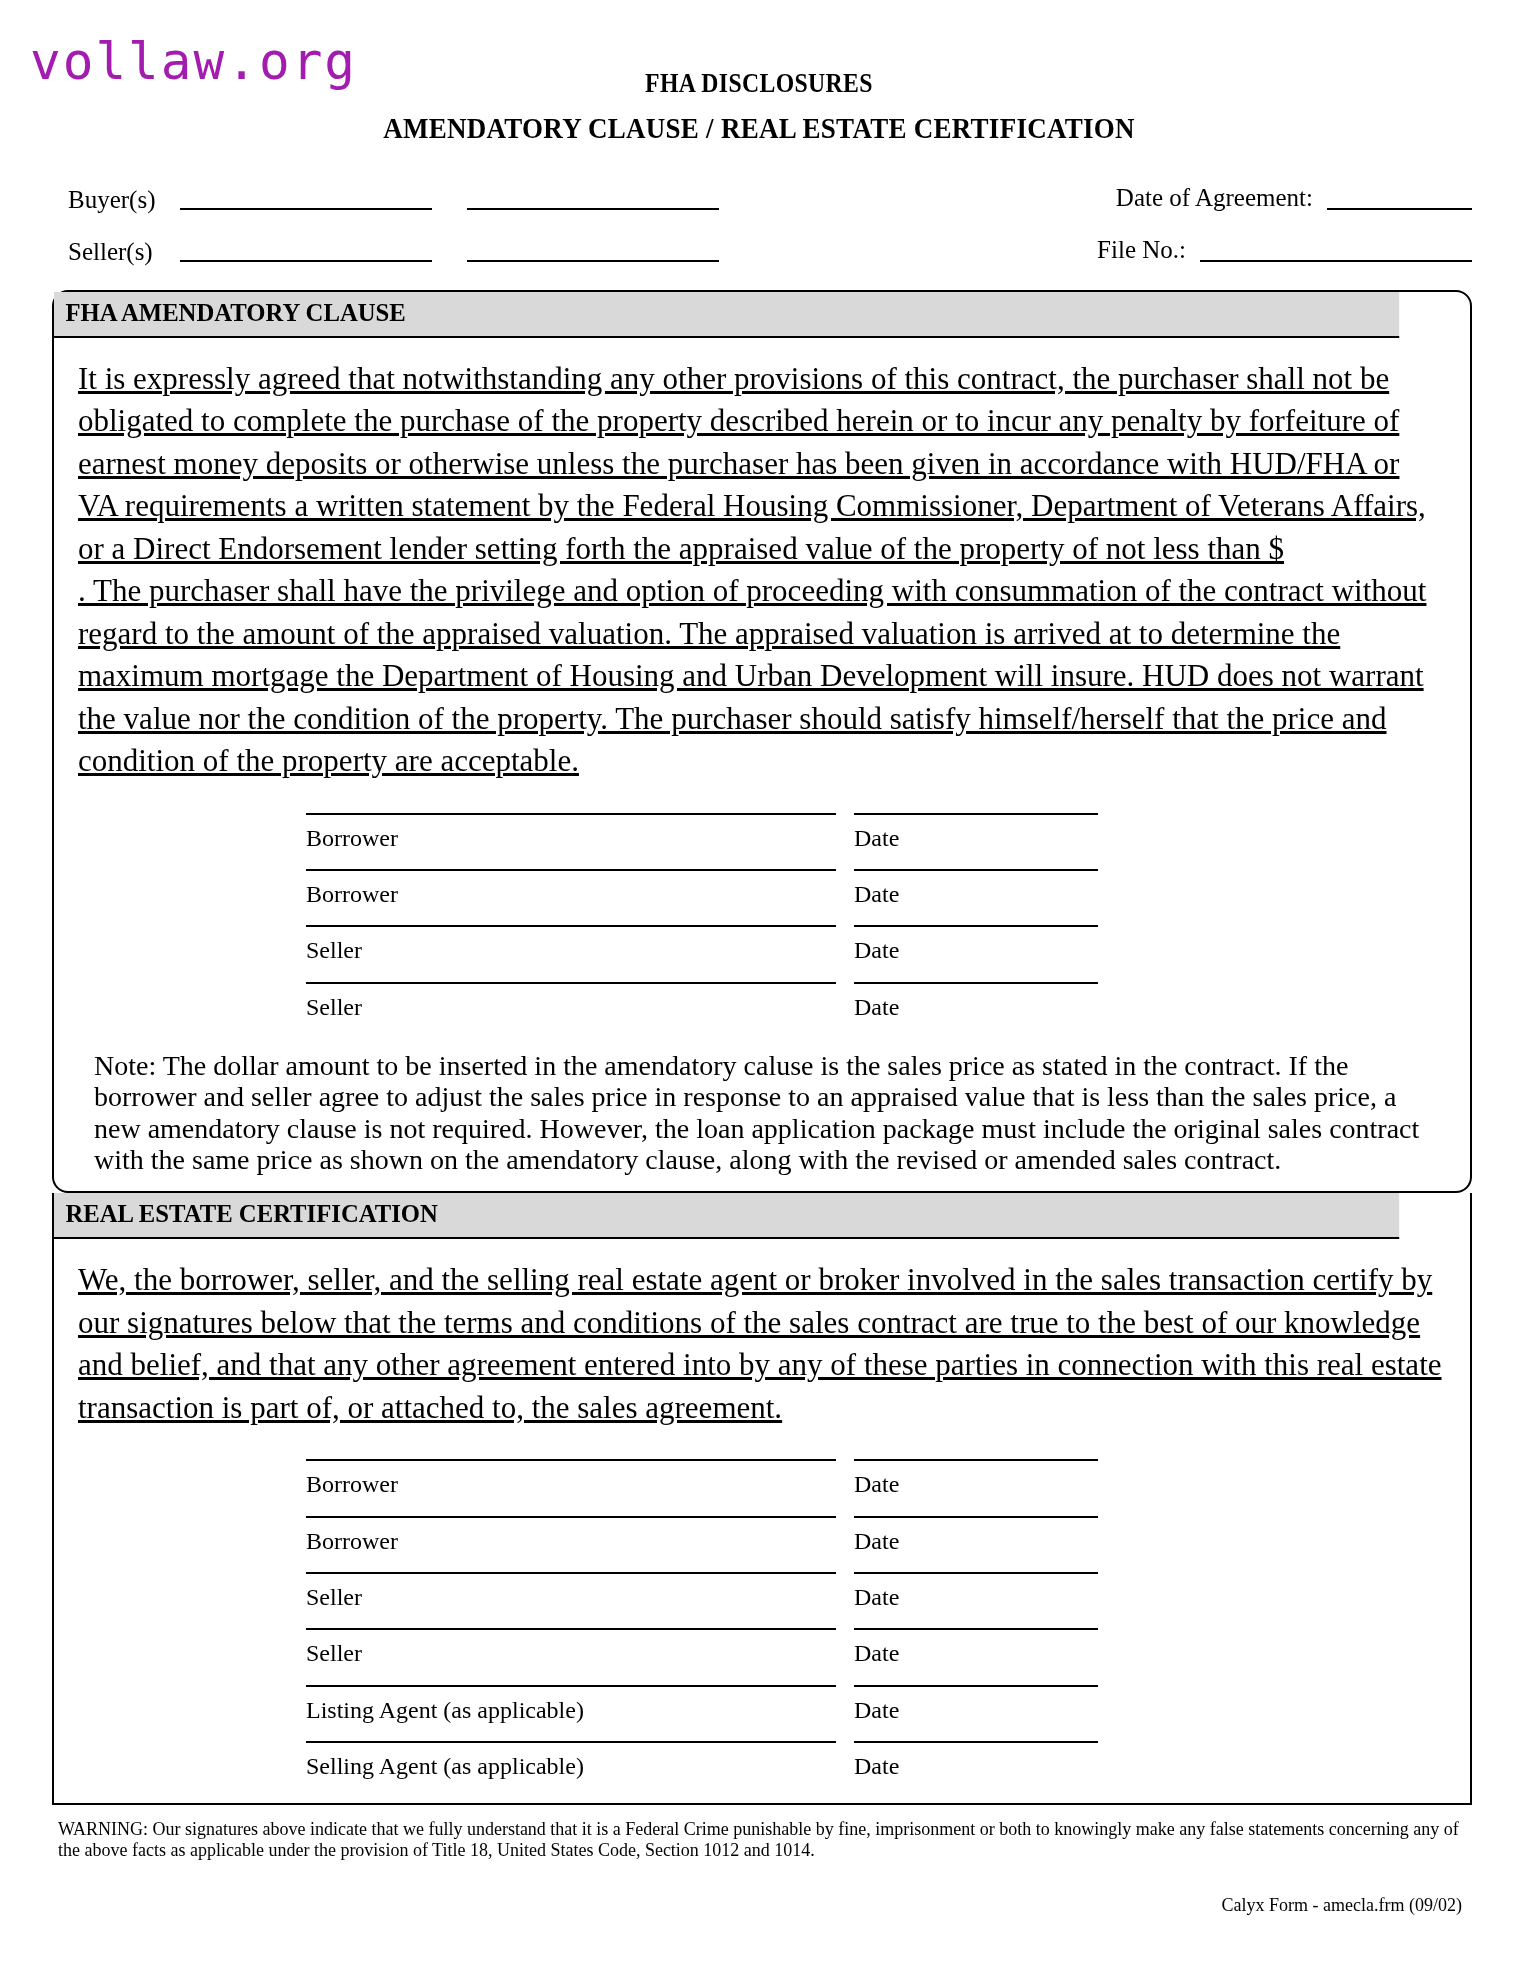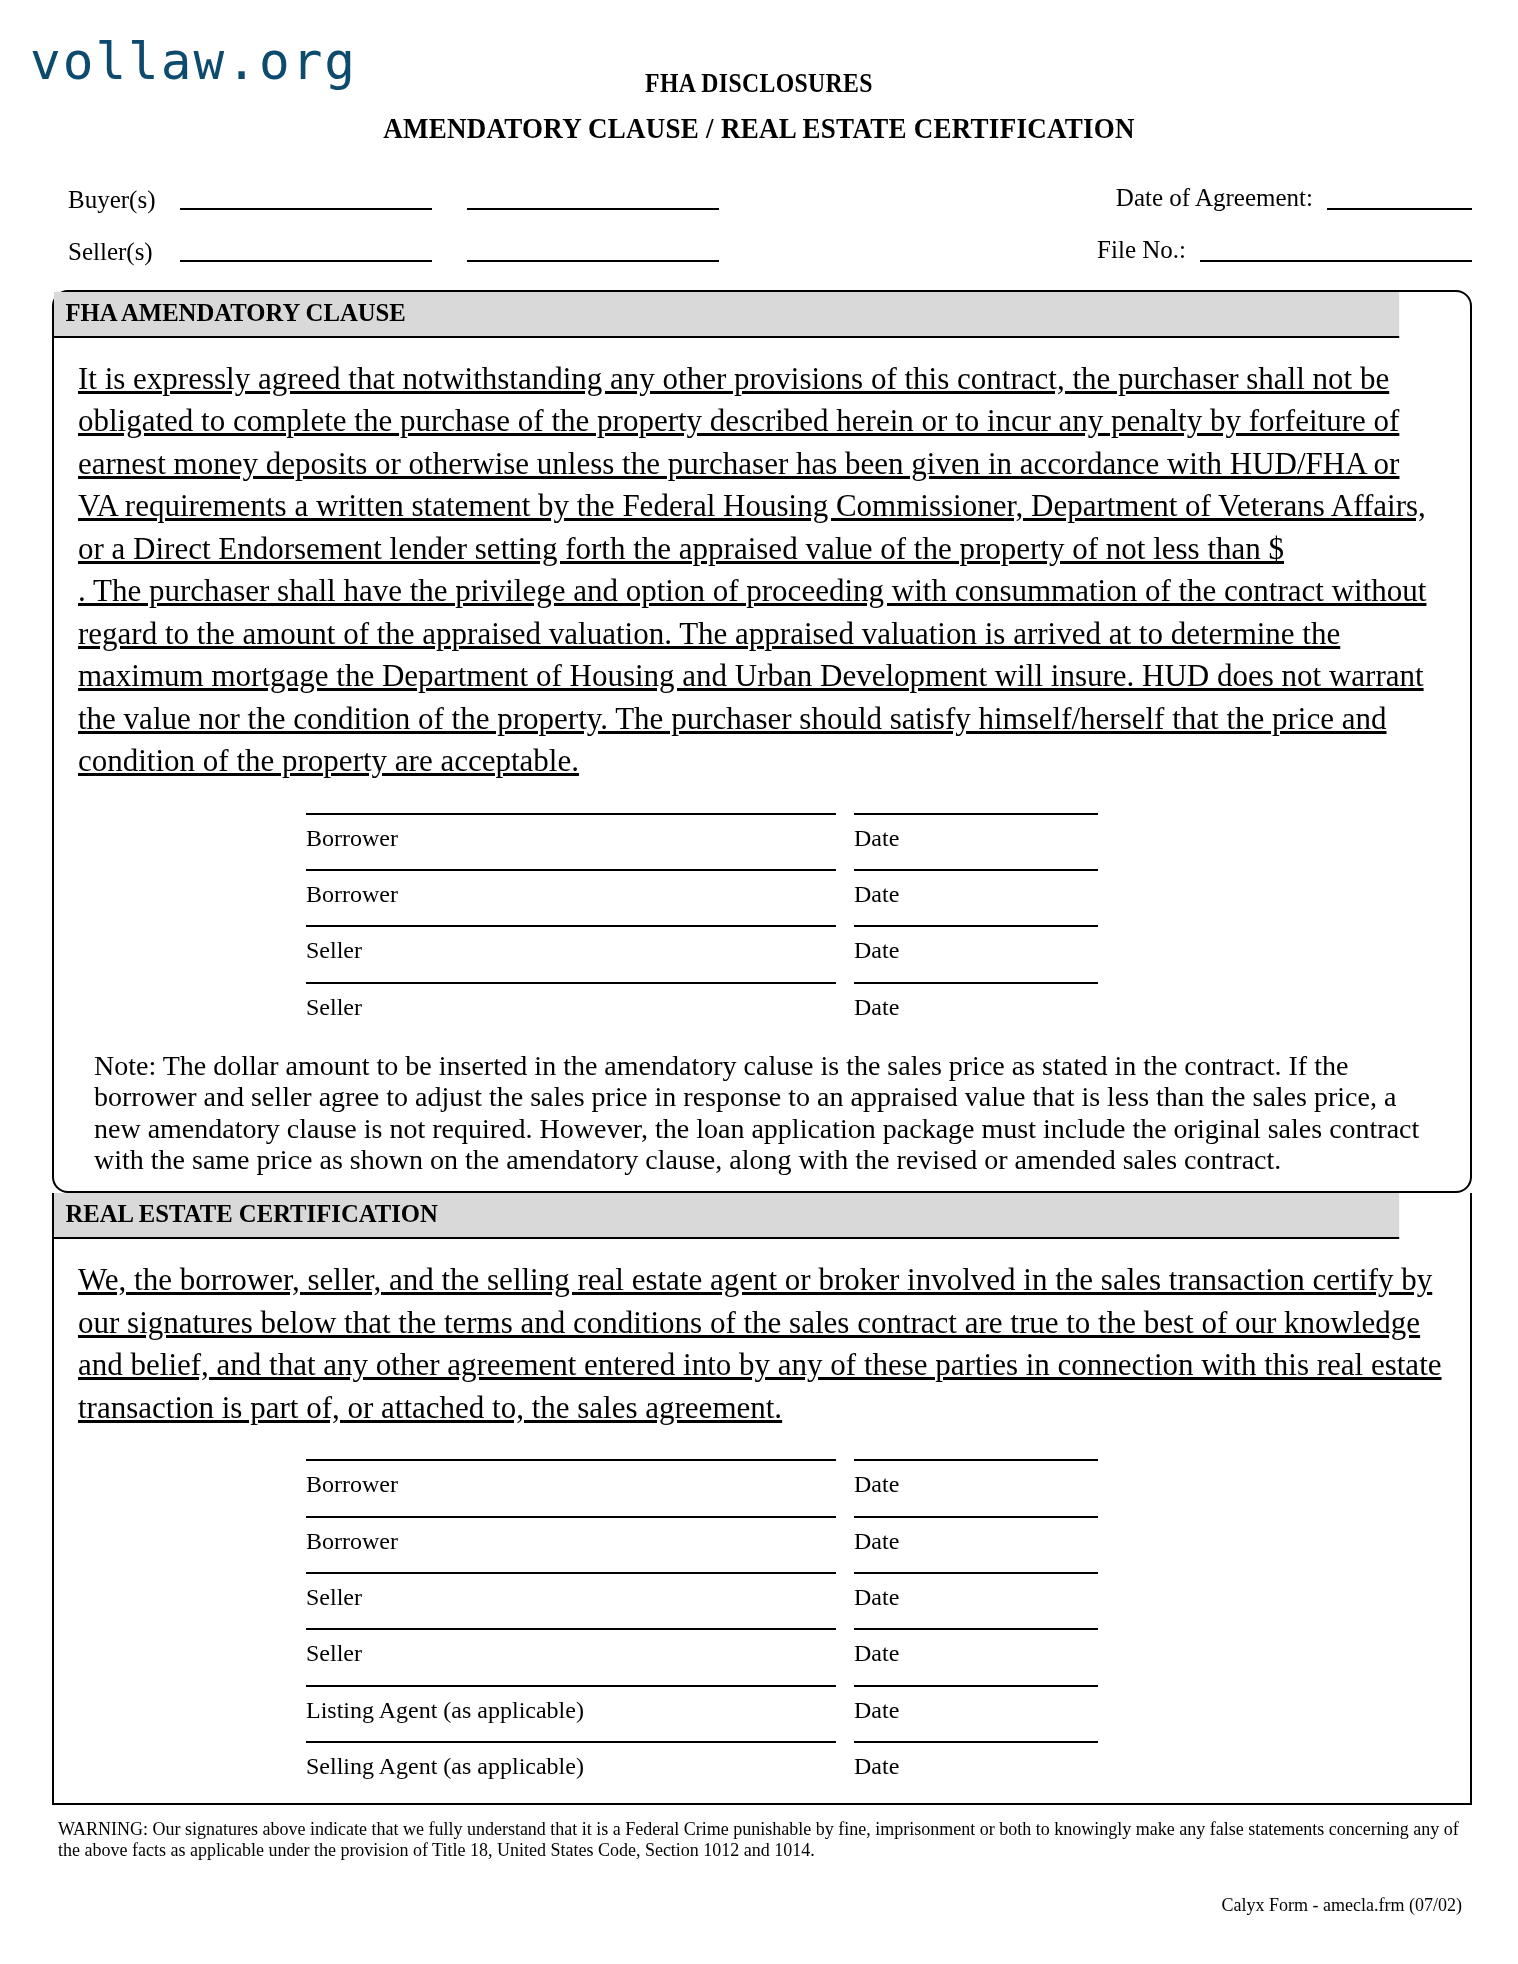--- a/index.html
+++ b/index.html
@@ -28,21 +28,21 @@
     position: relative;
     height: 130px;
   }
   .watermark {
     position: absolute;
     left: 30px;
     top: 32px;
     font-family: "DejaVu Sans Mono", "Liberation Mono", monospace;
     font-size: 51px;
     letter-spacing: 2px;
-    color: #0c4a6e;
+    color: #a21caf;
     white-space: nowrap;
   }
   .title-block {
     position: absolute;
     left: 0;
     right: 0;
     top: 68px;
     text-align: center;
   }
   .title-1 {
@@ -348,15 +348,15 @@
           </div>
         </div>
 
       </div>
 
     </div>
   </div>
 
   <div class="warning">WARNING: Our signatures above indicate that we fully understand that it is a Federal Crime punishable by fine, imprisonment or both to knowingly make any false statements concerning any of the above facts as applicable under the provision of Title 18, United States Code, Section 1012 and 1014.</div>
 
-  <div class="footer">Calyx Form - amecla.frm  (07/02)</div>
+  <div class="footer">Calyx Form - amecla.frm  (09/02)</div>
 
 </div>
 
 </body></html>

